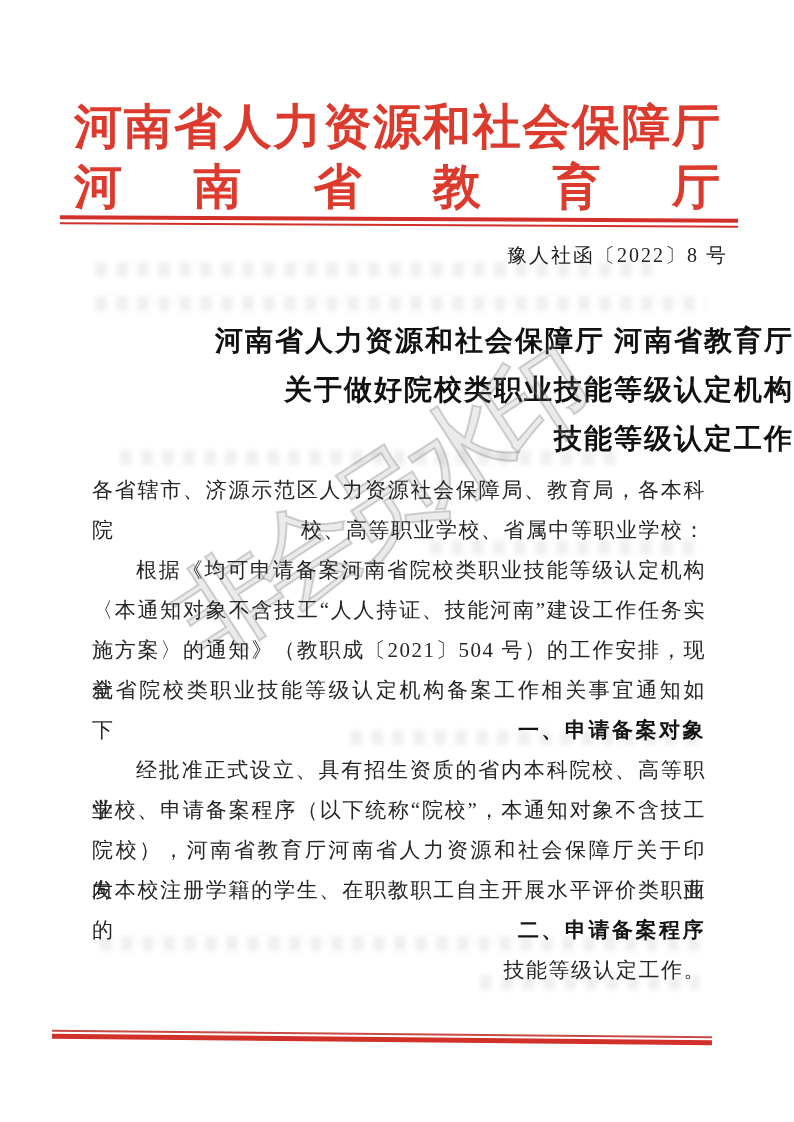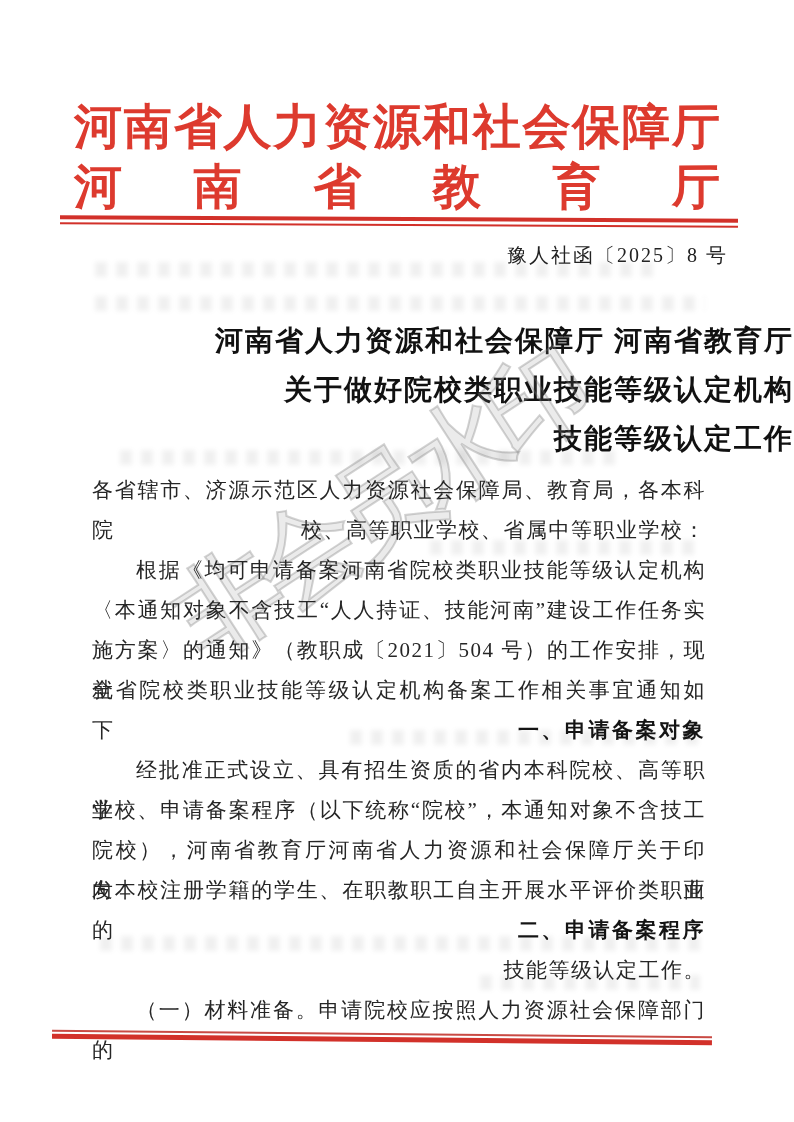--- a/index.html
+++ b/index.html
@@ -71,21 +71,21 @@
       <span>育</span>
       <span>厅</span>
     </div>
   </div>
 
   <div class="rule-top">
     <div class="thick"></div>
     <div class="thin"></div>
   </div>
 
-  <div class="doc-number">豫人社函〔2025〕8 号</div>
+  <div class="doc-number">豫人社函〔2022〕8 号</div>
 
   <div class="smudge" style="left:95px;top:262px;width:560px;"></div>
   <div class="smudge" style="left:95px;top:296px;width:610px;"></div>
   <div class="smudge" style="left:120px;top:450px;width:500px;"></div>
   <div class="smudge" style="left:430px;top:540px;width:270px;"></div>
   <div class="smudge" style="left:350px;top:730px;width:350px;"></div>
   <div class="smudge" style="left:100px;top:936px;width:600px;"></div>
   <div class="smudge" style="left:480px;top:975px;width:220px;"></div>
 
   <div class="title">
@@ -103,21 +103,20 @@
     <div class="ln fill">〈本通知对象不含技工“人人持证、技能河南”建设工作任务实</div>
     <div class="ln fill">施方案〉的通知》（教职成〔2021〕504 号）的工作安排，现就</div>
     <div class="ln fill">全省院校类职业技能等级认定机构备案工作相关事宜通知如下。</div>
     <div class="ln hd ind">一、申请备案对象</div>
     <div class="ln fill ind">经批准正式设立、具有招生资质的省内本科院校、高等职业</div>
     <div class="ln fill">学校、申请备案程序（以下统称“院校”，本通知对象不含技工</div>
     <div class="ln fill">院校），河南省教育厅河南省人力资源和社会保障厅关于印发，面</div>
     <div class="ln fill">向本校注册学籍的学生、在职教职工自主开展水平评价类职业的</div>
     <div class="ln hd ind">二、申请备案程序</div>
     <div class="ln">技能等级认定工作。</div>
-    <div class="ln fill ind">（一）材料准备。申请院校应按照人力资源社会保障部门的</div>
   </div>
 
   <div class="rule-bottom">
     <div class="thin"></div>
     <div class="thick"></div>
   </div>
 
 </div>
 
 </body></html>

